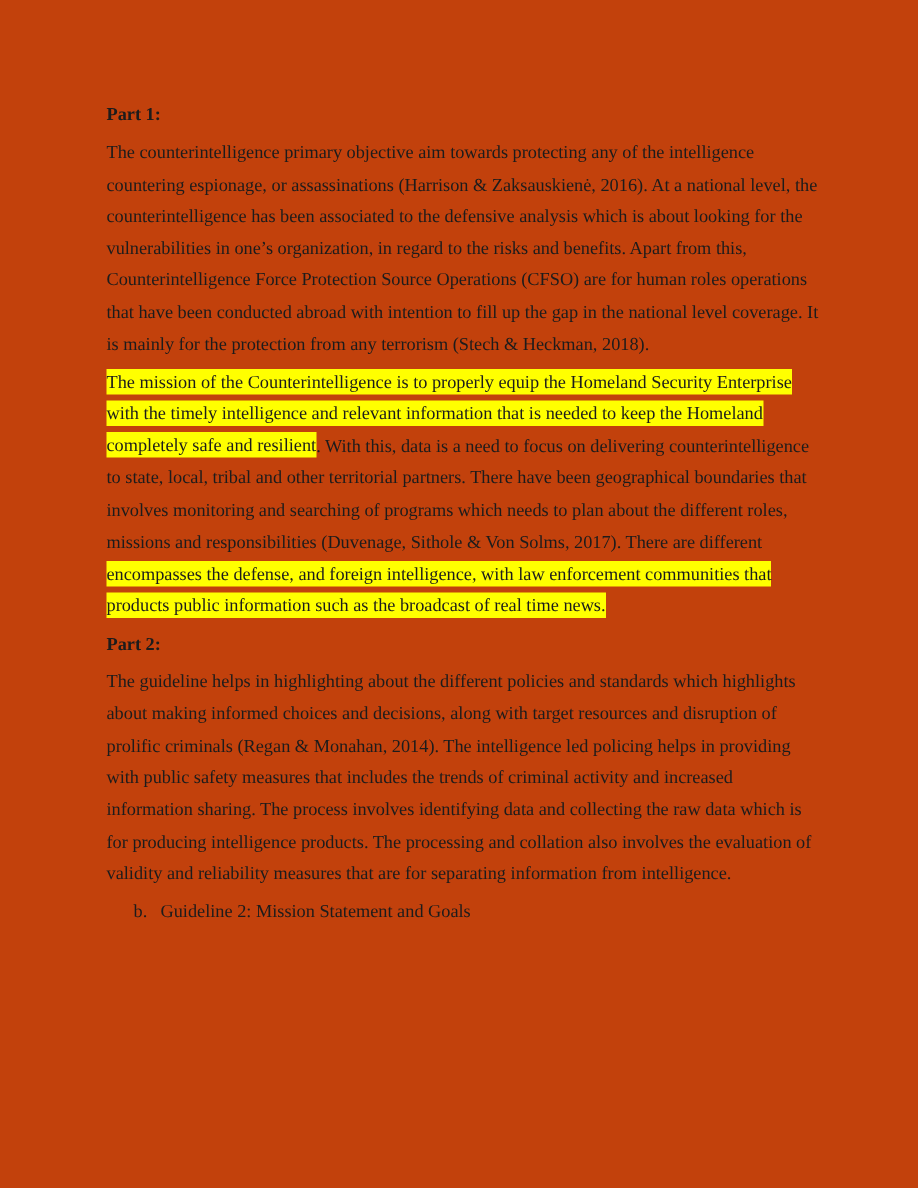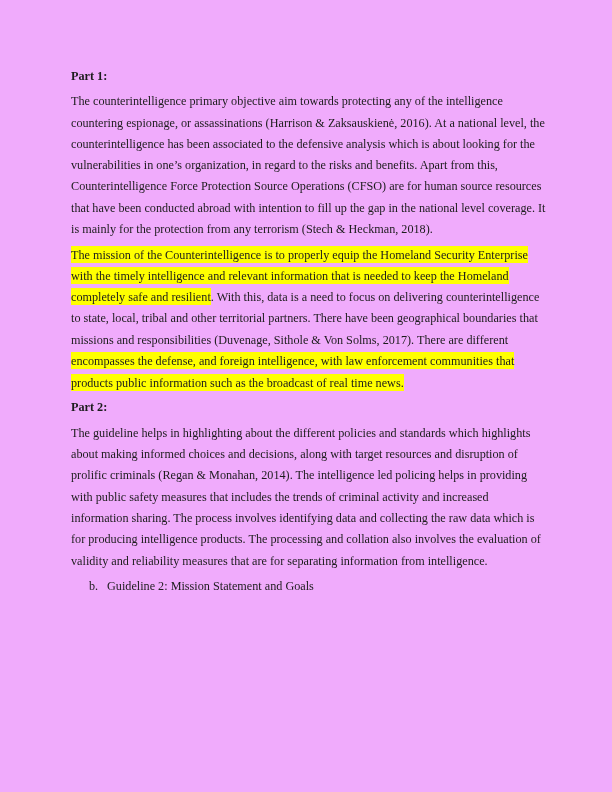--- a/index.html
+++ b/index.html
@@ -4,21 +4,21 @@
 <style>
   html, body {
     margin: 0;
     padding: 0;
     background: #ffffff;
   }
   .page {
     position: relative;
     width: 612px;
     height: 792px;
-    background: #f0abfc;
+    background: #c2410c;
     overflow: hidden;
     font-family: "Liberation Serif", "DejaVu Serif", serif;
     color: #1c1c1c;
   }
   .content {
     position: absolute;
     left: 71px;
     top: 66px;
     width: 482px;
     font-size: 12.2px;
@@ -43,29 +43,30 @@
 <body>
 
 <div class="page">
   <div class="content" id="doc-content">
       <div class="block heading"><span>Part 1:</span></div>
       <div class="block paragraph">
         <div class="line"><span class="seg">The counterintelligence primary objective aim towards protecting any of the intelligence</span></div>
         <div class="line"><span class="seg">countering espionage, or assassinations (Harrison &amp; Zaksauskienė, 2016). At a national level, the</span></div>
         <div class="line"><span class="seg">counterintelligence has been associated to the defensive analysis which is about looking for the</span></div>
         <div class="line"><span class="seg">vulnerabilities in one’s organization, in regard to the risks and benefits. Apart from this,</span></div>
-        <div class="line"><span class="seg">Counterintelligence Force Protection Source Operations (CFSO) are for human source resources</span></div>
+        <div class="line"><span class="seg">Counterintelligence Force Protection Source Operations (CFSO) are for human roles operations</span></div>
         <div class="line"><span class="seg">that have been conducted abroad with intention to fill up the gap in the national level coverage. It</span></div>
         <div class="line"><span class="seg">is mainly for the protection from any terrorism (Stech &amp; Heckman, 2018).</span></div>
       </div>
       <div class="block paragraph">
         <div class="line"><span class="seg hl">The mission of the Counterintelligence is to properly equip the Homeland Security Enterprise</span></div>
         <div class="line"><span class="seg hl">with the timely intelligence and relevant information that is needed to keep the Homeland</span></div>
         <div class="line"><span class="seg hl">completely safe and resilient</span><span class="seg">. With this, data is a need to focus on delivering counterintelligence</span></div>
         <div class="line"><span class="seg">to state, local, tribal and other territorial partners. There have been geographical boundaries that</span></div>
+        <div class="line"><span class="seg">involves monitoring and searching of programs which needs to plan about the different roles,</span></div>
         <div class="line"><span class="seg">missions and responsibilities (Duvenage, Sithole &amp; Von Solms, 2017). There are different</span></div>
         <div class="line"><span class="seg hl">encompasses the defense, and foreign intelligence, with law enforcement communities that</span></div>
         <div class="line"><span class="seg hl">products public information such as the broadcast of real time news.</span></div>
       </div>
       <div class="block heading"><span>Part 2:</span></div>
       <div class="block paragraph">
         <div class="line"><span class="seg">The guideline helps in highlighting about the different policies and standards which highlights</span></div>
         <div class="line"><span class="seg">about making informed choices and decisions, along with target resources and disruption of</span></div>
         <div class="line"><span class="seg">prolific criminals (Regan &amp; Monahan, 2014). The intelligence led policing helps in providing</span></div>
         <div class="line"><span class="seg">with public safety measures that includes the trends of criminal activity and increased</span></div>

